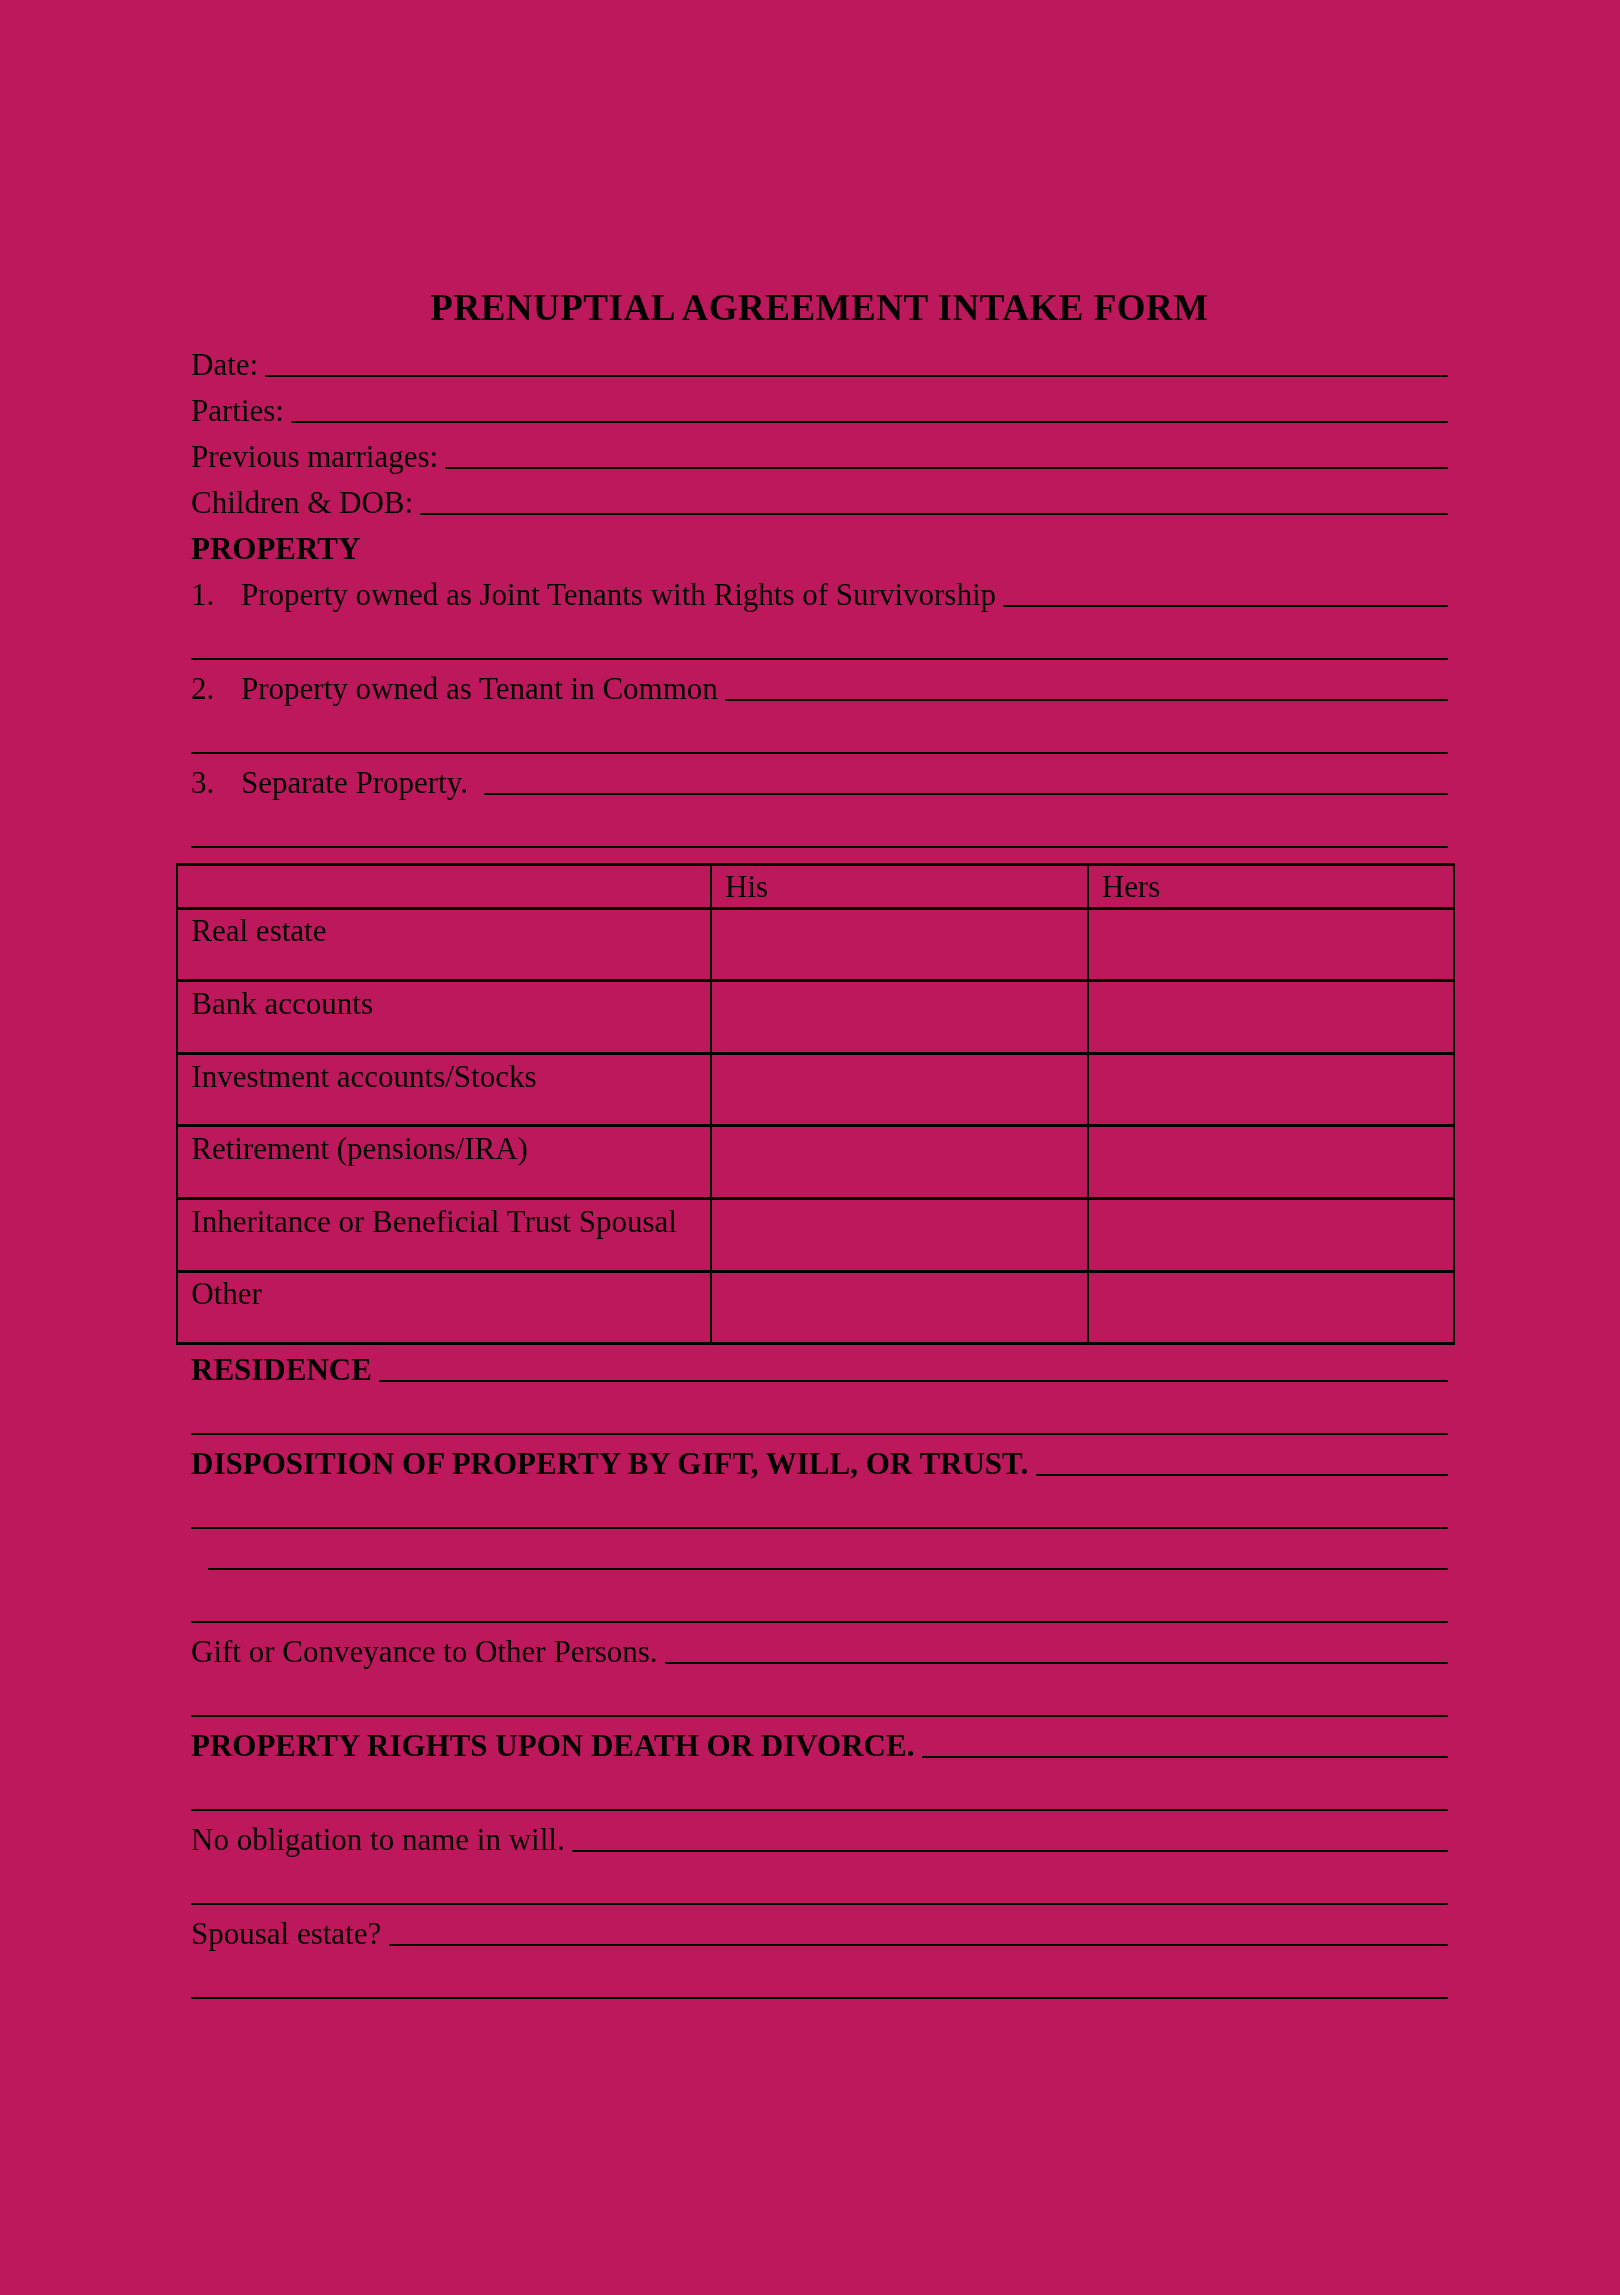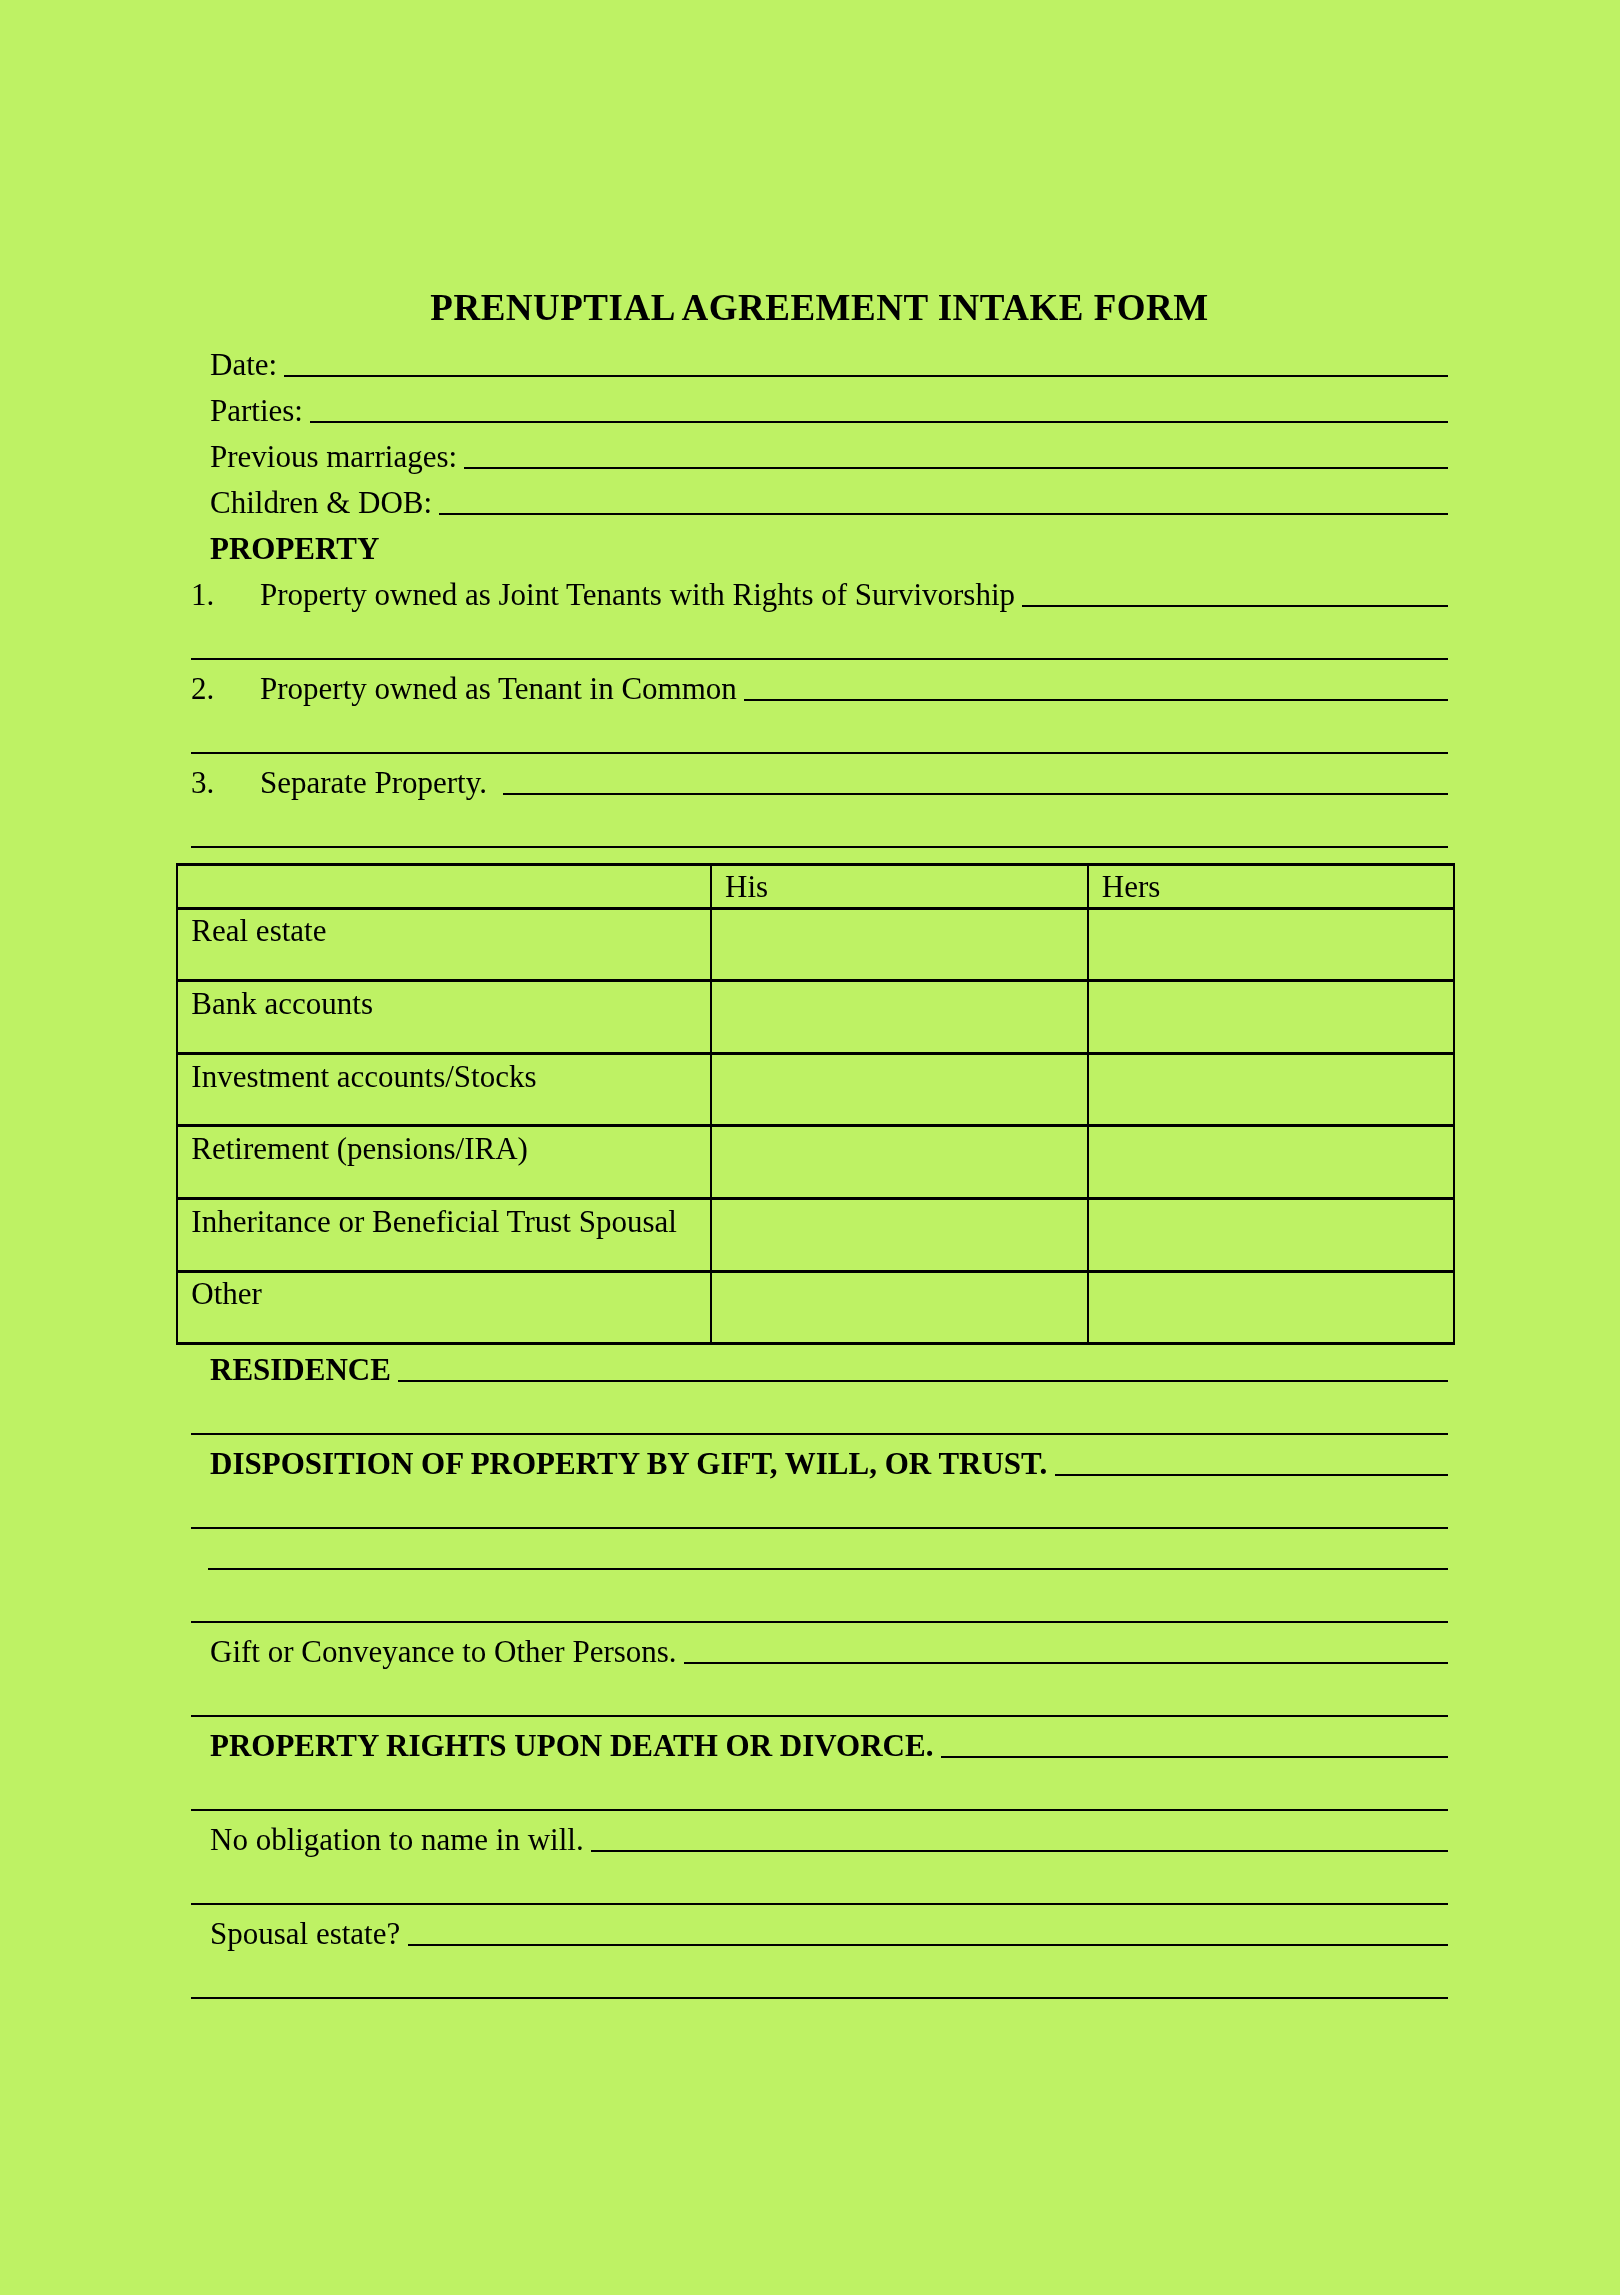--- a/index.html
+++ b/index.html
@@ -1,33 +1,33 @@
 <!DOCTYPE html>
 <html style="font-size:14.7px"><head>
 <meta charset="utf-8">
 <style>
   html,body { margin:0; padding:0; background:#ffffff; }
   .page {
     position:relative;
     width:1621px; height:2296px;
-    background:#bef264;
+    background:#be185d;
     color:#000000;
     font-family:"Liberation Serif","DejaVu Serif",serif;
     font-size:31px;
     box-sizing:border-box;
     padding:287px 173px 0 191px;
     overflow:hidden;
   }
   .title {
     font-size:37px; font-weight:bold; text-align:center;
     margin:0 0 7.3px 0; line-height:42px;
     letter-spacing:0.5px;
   }
   .row { display:flex; align-items:flex-end; height:46px; }
-  .row .label { white-space:nowrap; line-height:35px;margin-left:19px; }
+  .row .label { white-space:nowrap; line-height:35px; }
   .bold { font-weight:bold; }
   .num { flex:0 0 50px; line-height:35px; }
   .fill {
     flex:1 1 auto; height:0;
     border-bottom:2.8px solid #000;
     margin:0 0 5.5px 7.3px;
   }
   .gap-lg { margin-left:16.5px; }
   .rule-row { height:46px; border-bottom:2.8px solid #000; }
   .section-start { height:42px;align-items:flex-end; }

